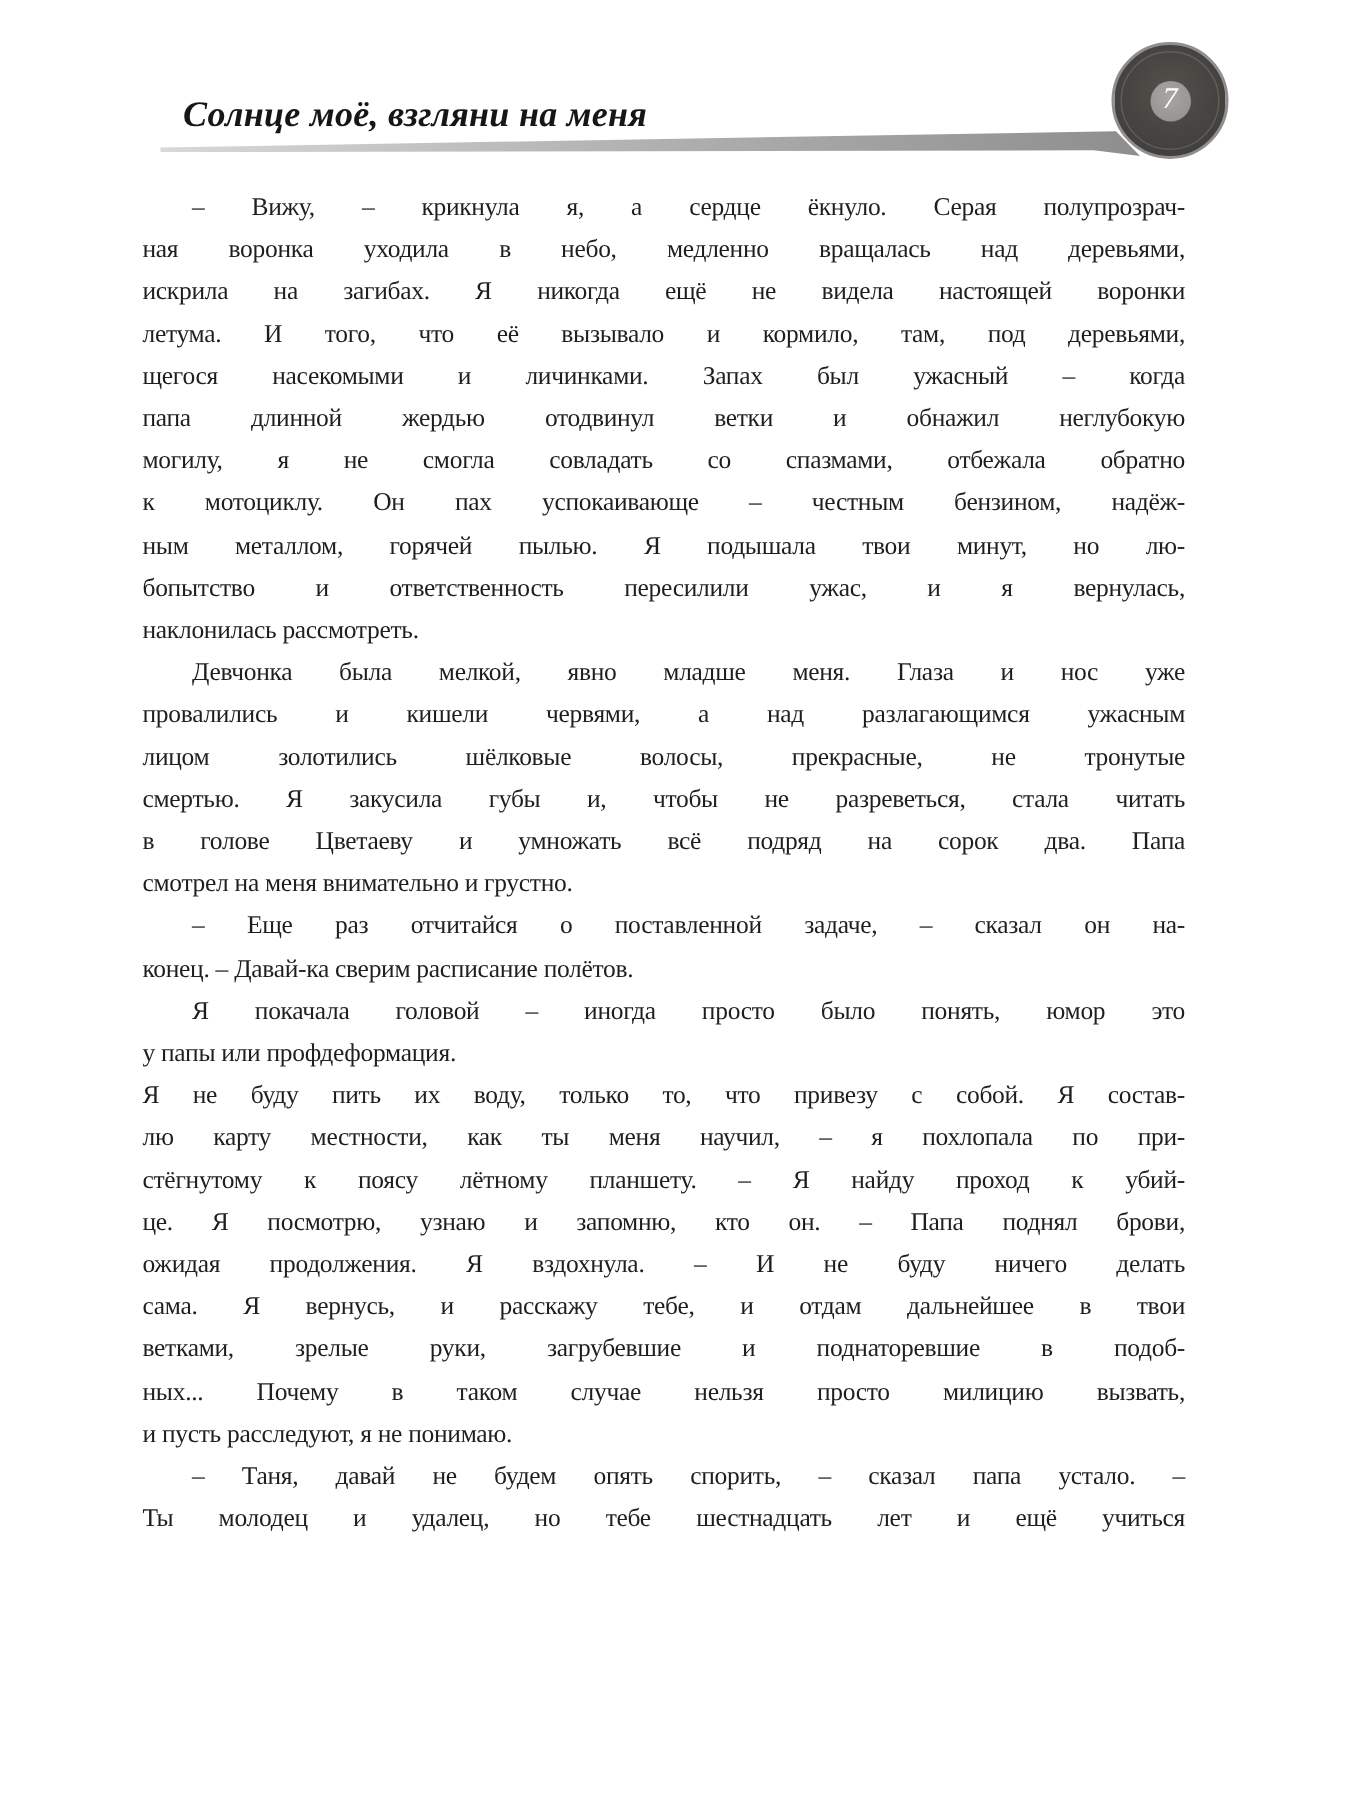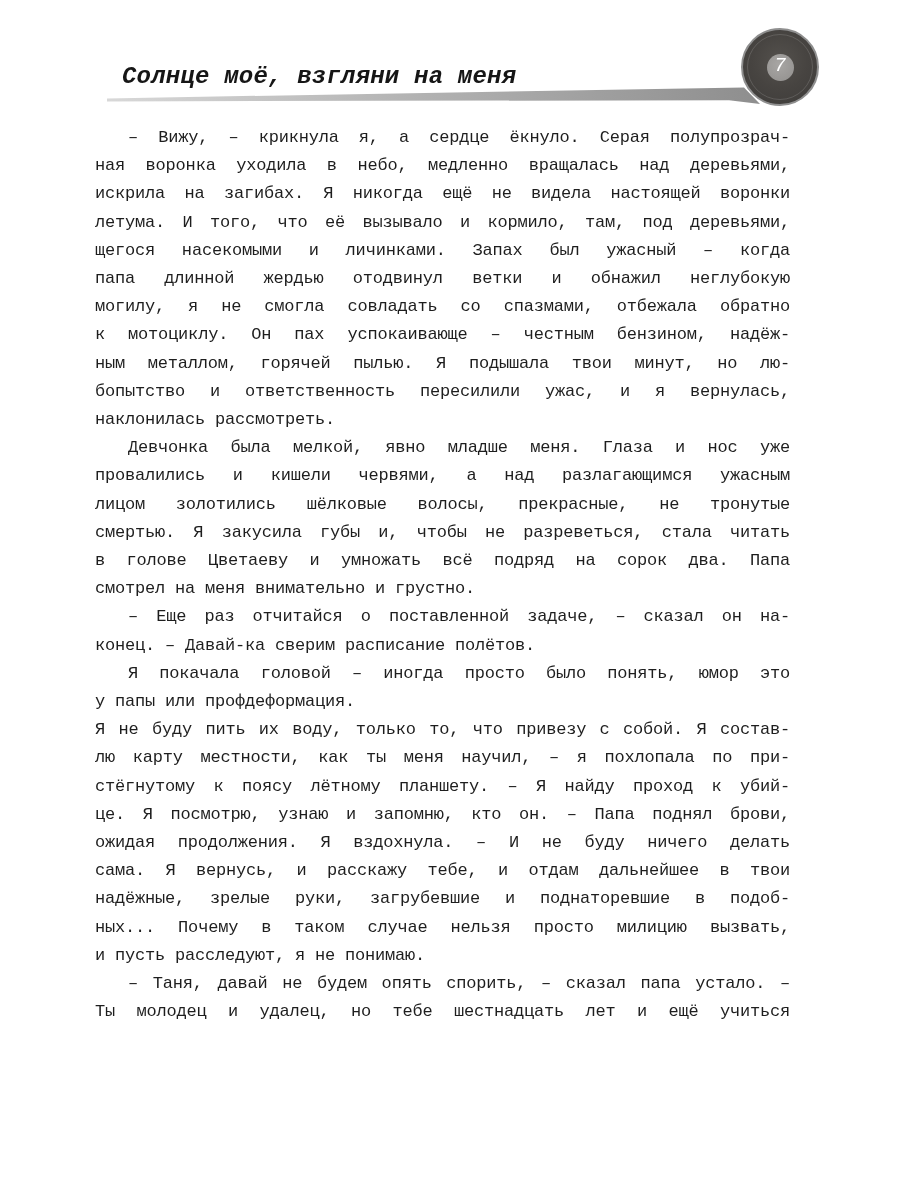--- a/index.html
+++ b/index.html
@@ -6,21 +6,21 @@
     margin: 0;
     padding: 0;
     background: #ffffff;
   }
   .page {
     position: relative;
     width: 900px;
     height: 1112px;
     background: #ffffff;
     overflow: hidden;
-    font-family: Liberation Mono, monospace;
+    font-family: Liberation Serif, serif;
   }
 
   
   .chapter-title {
     position: absolute;
     left: 122px;
     top: 64px;
     font-style: italic;
     font-weight: bold;
     font-size: 24px;
@@ -150,21 +150,21 @@
         <div class="line first">Я покачала головой – иногда просто было понять, юмор это</div>
         <div class="line last">у папы или профдеформация.</div>
       </div>
       <div class="paragraph">
         <div class="line">Я не буду пить их воду, только то, что привезу с собой. Я состав-</div>
         <div class="line">лю карту местности, как ты меня научил, – я похлопала по при-</div>
         <div class="line">стёгнутому к поясу лётному планшету. – Я найду проход к убий-</div>
         <div class="line">це. Я посмотрю, узнаю и запомню, кто он. – Папа поднял брови,</div>
         <div class="line">ожидая продолжения. Я вздохнула. – И не буду ничего делать</div>
         <div class="line">сама. Я вернусь, и расскажу тебе, и отдам дальнейшее в твои</div>
-        <div class="line">надёжные, зрелые руки, загрубевшие и поднаторевшие в подоб-</div>
+        <div class="line">ветками, зрелые руки, загрубевшие и поднаторевшие в подоб-</div>
         <div class="line">ных... Почему в таком случае нельзя просто милицию вызвать,</div>
         <div class="line last">и пусть расследуют, я не понимаю.</div>
       </div>
       <div class="paragraph">
         <div class="line first">– Таня, давай не будем опять спорить, – сказал папа устало. –</div>
         <div class="line">Ты молодец и удалец, но тебе шестнадцать лет и ещё учиться</div>
       </div>
     </div>
 
 </div>

